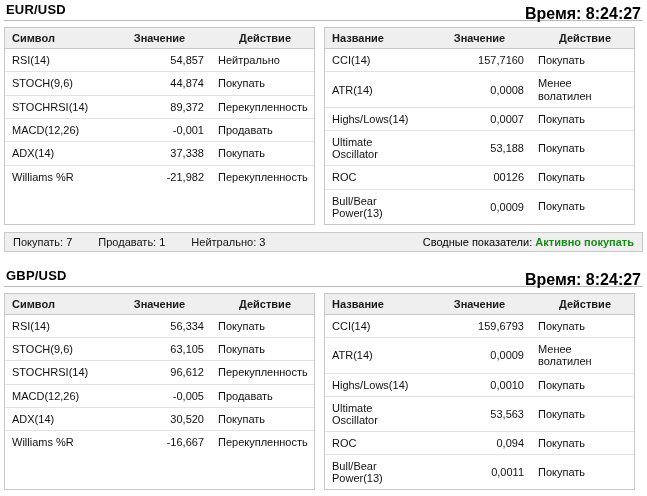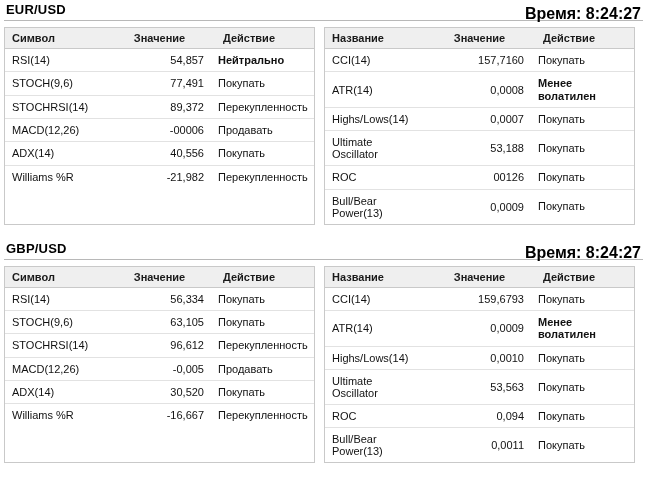--- a/index.html
+++ b/index.html
@@ -75,39 +75,39 @@
     font-size: 11px;
     font-weight: bold;
     color: #1a1a1a;
     text-align: left;
     padding: 4px 7px 4px 7px;
     border-bottom: 1px solid #c9c9c9;
     height: 18px;
     box-sizing: border-box;
   }
   table.ind th.c-val { text-align: center; }
-  table.ind th.c-act { text-align: left; padding-left: 12px; }
+  table.ind th.c-act { text-align: center; padding-left: 12px; }
 
   table.ind td {
     font-size: 11px;
     padding: 5px 7px 5px 7px;
     border-bottom: 1px solid #e2e2e2;
     vertical-align: middle;
     height: 22px;
     box-sizing: border-box;
     color: #111;
   }
   table.ind tr:last-child td { border-bottom: none; }
   td.c-name { width: 44%; }
   td.c-val  { width: 26%; text-align: right; white-space: nowrap; }
   td.c-act  { width: 30%; text-align: left; padding-left: 12px; line-height: 1.12; }
 
   .buy  { color: #1a8a1a; }
   .sell { color: #cc0000; }
-  .neutral { color: #111111; font-weight: bold; }
+  .neutral { color: #111111; }
   .over { color: #111111; }
 
   
   .summary {
     margin: 7px 4px 0 4px;
     border: 1px solid #c9c9c9;
     background: #efefef;
     height: 20px;
     box-sizing: border-box;
     position: relative;
@@ -150,36 +150,36 @@
                 </tr>
               </thead>
               <tbody>
                 <tr>
                   <td class="c-name">RSI(14)</td>
                   <td class="c-val">54,857</td>
                   <td class="c-act neutral">Нейтрально</td>
                 </tr>
                 <tr>
                   <td class="c-name">STOCH(9,6)</td>
-                  <td class="c-val">77,491</td>
+                  <td class="c-val">44,874</td>
                   <td class="c-act buy">Покупать</td>
                 </tr>
                 <tr>
                   <td class="c-name">STOCHRSI(14)</td>
                   <td class="c-val">89,372</td>
                   <td class="c-act over">Перекупленность</td>
                 </tr>
                 <tr>
                   <td class="c-name">MACD(12,26)</td>
-                  <td class="c-val">-00006</td>
+                  <td class="c-val">-0,001</td>
                   <td class="c-act sell">Продавать</td>
                 </tr>
                 <tr>
                   <td class="c-name">ADX(14)</td>
-                  <td class="c-val">40,556</td>
+                  <td class="c-val">37,338</td>
                   <td class="c-act buy">Покупать</td>
                 </tr>
                 <tr>
                   <td class="c-name">Williams %R</td>
                   <td class="c-val">-21,982</td>
                   <td class="c-act over">Перекупленность</td>
                 </tr>
               </tbody>
             </table>
           </div>
@@ -219,20 +219,24 @@
                   <td class="c-act buy">Покупать</td>
                 </tr>
                 <tr>
                   <td class="c-name">Bull/Bear Power(13)</td>
                   <td class="c-val">0,0009</td>
                   <td class="c-act buy">Покупать</td>
                 </tr>
               </tbody>
             </table>
           </div>
+        </div>
+        <div class="summary">
+          <div class="s-left"><span class="seg"><span class="lbl">Покупать:</span> <span>7</span></span><span class="seg"><span class="lbl">Продавать:</span> <span>1</span></span><span class="seg"><span class="lbl">Нейтрально:</span> <span>3</span></span></div>
+          <div class="s-right"><span>Сводные показатели:</span> <span class="verdict">Активно покупать</span></div>
         </div>
       </div>
       <div class="gap"></div>
       <div class="pair-block">
         <div class="pair-header"><span class="pair-title">GBP/USD</span><span class="pair-time">Время: 8:24:27</span></div>
         <div class="header-rule"></div>
         <div class="tables-row">
           <div class="tbl-wrap">
             <table class="ind">
               <thead>

